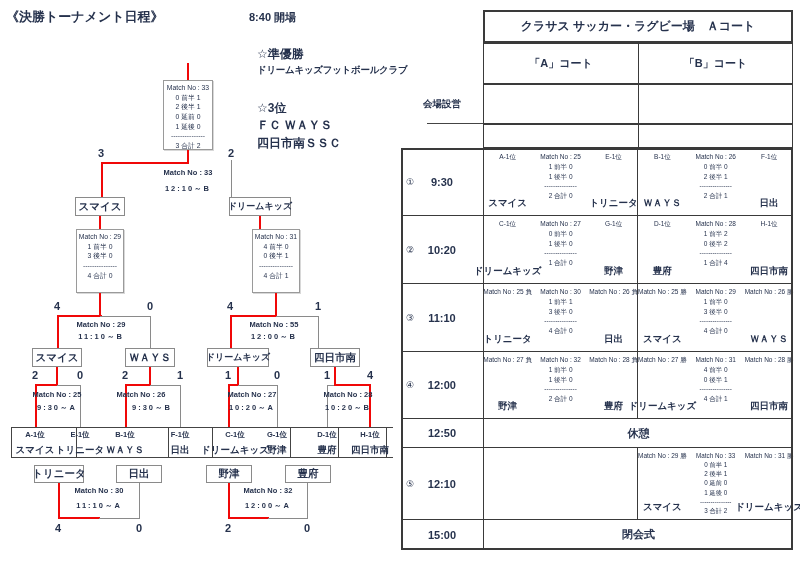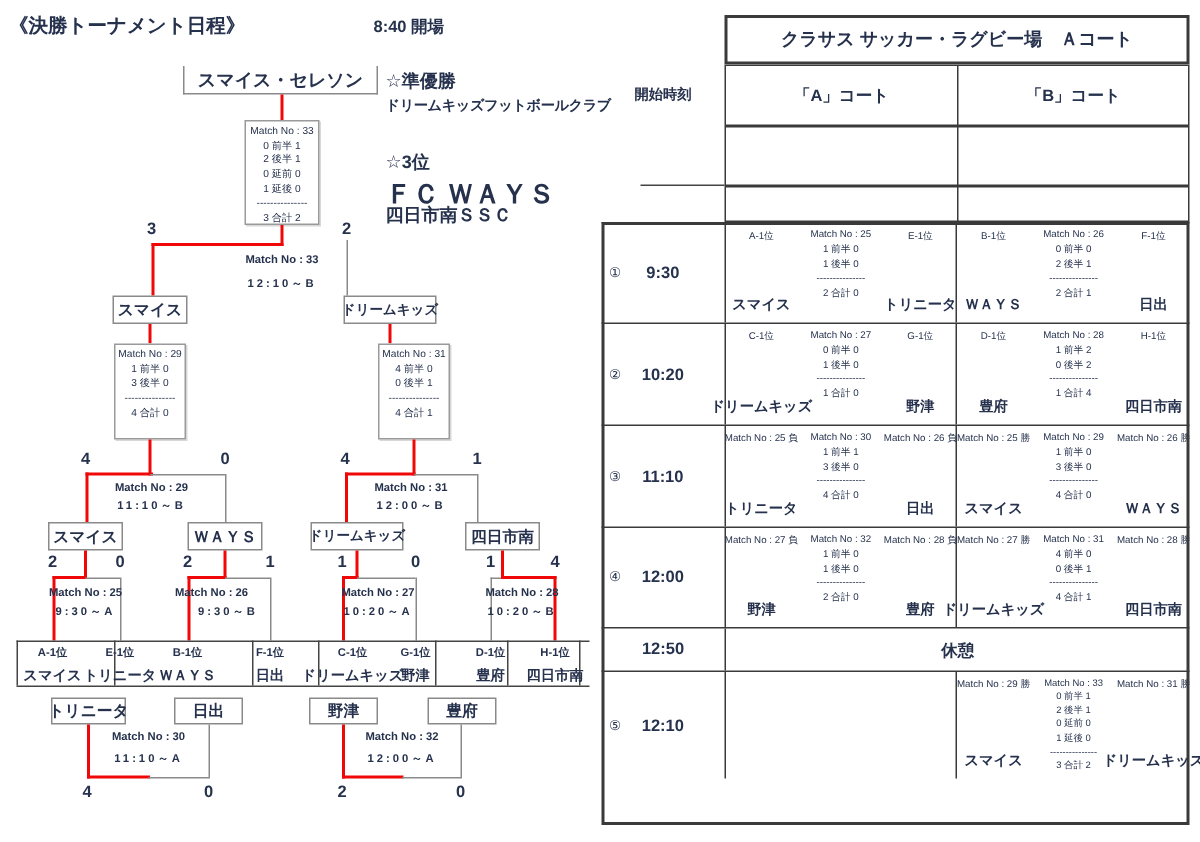--- a/index.html
+++ b/index.html
@@ -54,25 +54,24 @@
 </head>
 <body>
 
 <div id="app">
 
   <div id="bracket">
 
     <div class="abs b" style="left:6px;top:8px;font-size:13px">《決勝トーナメント日程》</div>
     <div class="abs b" style="left:249px;top:10px;font-size:11px">8:40 開場</div>
 
-    <div class="tbox champ" style="left:122px;top:44px;width:130px;height:19px">スマイス・セレソン</div>
     <div class="abs b" style="left:257px;top:46px;font-size:12px">☆準優勝</div>
     <div class="abs b" style="left:257px;top:64px;font-size:9.5px;letter-spacing:-0.3px;white-space:nowrap">ドリームキッズフットボールクラブ</div>
     <div class="abs b" style="left:257px;top:100px;font-size:12px">☆3位</div>
-    <div class="abs b" style="left:257px;top:117px;font-size:18px">ＦＣ ＷＡＹＳ</div>
+    <div class="abs b" style="left:257px;top:117px;font-size:12px">ＦＣ ＷＡＹＳ</div>
     <div class="abs b" style="left:257px;top:135px;font-size:12px">四日市南ＳＳＣ</div>
 
     <i class="rv" style="left:187px;top:63px;height:18px"></i>
     <div class="sbox" style="left:163px;top:80px;width:50px;height:70px">Match No : 33
 0 前半 1
 2 後半 1
 0 延前 0
 1 延後 0
 ---------------
 3 合計 2</div>
@@ -110,21 +109,21 @@
     <div class="sc" style="left:143px;top:300px">0</div>
     <div class="mt" style="left:57px;top:320px;width:88px">Match No : 29</div>
     <div class="mt time" style="left:57px;top:332px;width:88px">11:10～B</div>
 
     <i class="rh" style="left:230px;top:315px;width:47px"></i>
     <i class="hl" style="left:276px;top:316px;width:42px"></i>
     <i class="rv" style="left:230px;top:315px;height:33px"></i>
     <i class="vl" style="left:318px;top:316px;height:32px"></i>
     <div class="sc" style="left:223px;top:300px">4</div>
     <div class="sc" style="left:311px;top:300px">1</div>
-    <div class="mt" style="left:230px;top:320px;width:88px">Match No : 31</div>
+    <div class="mt" style="left:230px;top:320px;width:88px">Match No : 55</div>
     <div class="mt time" style="left:230px;top:332px;width:88px">12:00～B</div>
 
     <div class="tbox" style="left:32px;top:348px;width:50px;height:19px">スマイス</div>
     <div class="tbox" style="left:125px;top:348px;width:50px;height:19px">ＷＡＹＳ</div>
     <div class="tbox" style="left:207px;top:348px;width:62px;height:19px;font-size:9px">ドリームキッズ</div>
     <div class="tbox" style="left:310px;top:348px;width:50px;height:19px">四日市南</div>
     <i class="rv" style="left:56px;top:367px;height:18px"></i>
     <i class="rv" style="left:149px;top:367px;height:18px"></i>
     <i class="rv" style="left:237px;top:367px;height:18px"></i>
     <i class="rv" style="left:334px;top:367px;height:18px"></i>
@@ -228,24 +227,24 @@
     <div class="mt" style="left:228px;top:486px;width:80px">Match No : 32</div>
     <div class="mt time" style="left:228px;top:501px;width:80px">12:00～A</div>
     <div class="sc" style="left:221px;top:522px">2</div>
     <div class="sc" style="left:300px;top:522px">0</div>
   </div>
 
   <div id="sched">
 
     <div class="cell b" style="left:82px;top:0;width:310px;height:33px;border-width:2px;font-size:12px">クラサス サッカー・ラグビー場　Ａコート</div>
 
-    <div class="cell nob lbl" style="left:0;top:33px;width:82px;height:41px">開始時刻</div>
     <div class="cell b" style="left:82px;top:33px;width:156px;height:41px;font-size:11px">「A」コート</div>
     <div class="cell b" style="left:237px;top:33px;width:155px;height:41px;font-size:11px">「B」コート</div>
 
+    <div class="cell nob lbl" style="left:0;top:74px;width:82px;height:40px">会場設営</div>
     <div class="cell" style="left:82px;top:74px;width:156px;height:40px"></div>
     <div class="cell" style="left:237px;top:74px;width:155px;height:40px"></div>
 
     <div class="cell" style="left:82px;top:114px;width:156px;height:24px"></div>
     <div class="cell" style="left:237px;top:114px;width:155px;height:24px"></div>
     <i class="hl dk" style="position:absolute;left:26px;top:113px;width:56px"></i>
 
     <div class="srow" style="top:138px;height:67px">
       <div class="tc">
         <span class="cnum">①</span>
@@ -419,16 +418,22 @@
 1 延後 0
 ---------------
 3 合計 2</div>
         <div class="team">
           <span class="tlabel">Match No : 31 勝</span>
           <span class="tname">ドリームキッズ</span>
         </div>
       </div>
     </div>
 
+    <div class="srow" style="top:509px;height:31px;border-bottom:1px solid #3a3a3a">
+      <div class="tc">
+        <span>15:00</span>
+      </div>
+      <div class="span-cell">閉会式</div>
+    </div>
 
     <div class="frame" style="left:0;top:138px;width:392px;height:402px"></div>
   </div>
 </div>
 
 </body></html>

